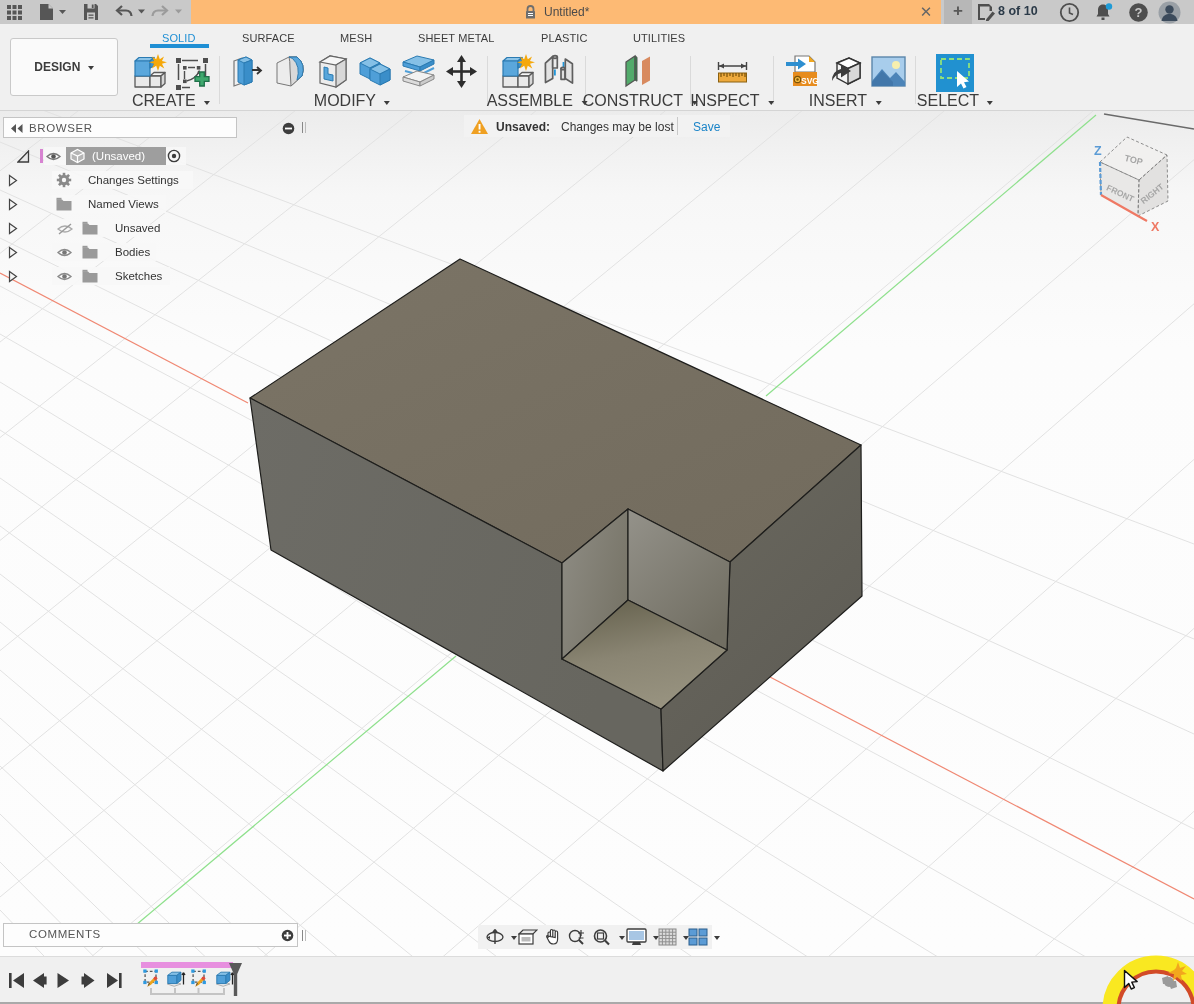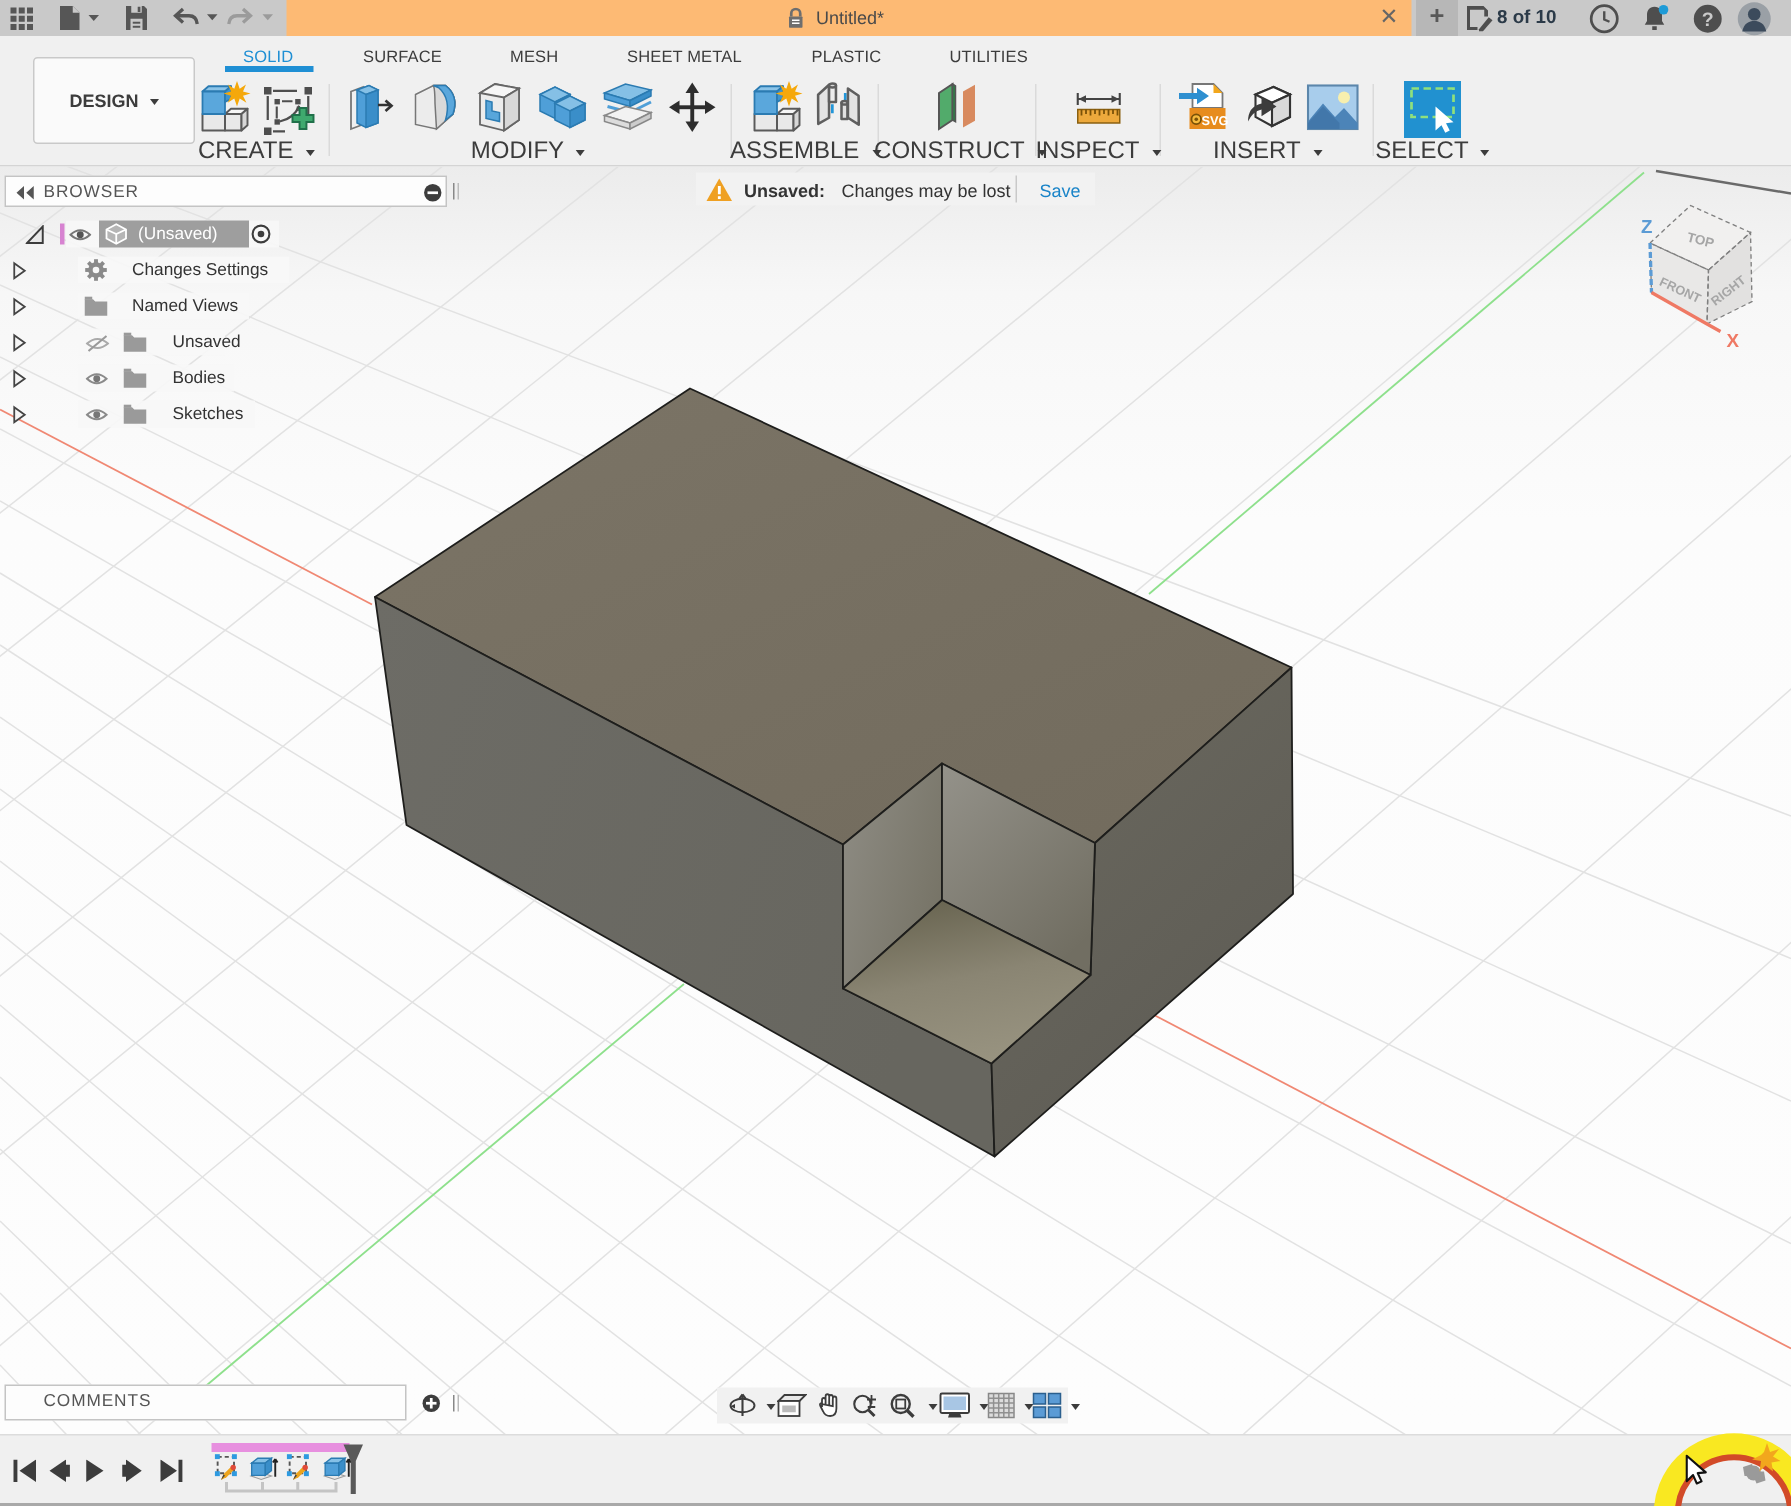--- a/index.html
+++ b/index.html
@@ -12,40 +12,40 @@
 #tabtitle { position:absolute; left:524px; top:0; height:24px; display:flex; align-items:center; font-size:12px; color:#4a4a4a; }
 #closex { position:absolute; left:918px; top:3px; width:16px; height:18px; color:#666; font-size:15px; text-align:center; line-height:18px; }
 #tright { position:absolute; left:941px; top:0; width:253px; height:24px; background:#c9c9c9; }
 #plusbtn { position:absolute; left:3px; top:0; width:28px; height:24px; background:#b7b7b7; color:#585858; font-size:17px; text-align:center; line-height:22px; font-weight:bold; }
 
 #tabbar { position:absolute; left:0; top:24px; width:1194px; height:26px; background:#f0f0f0;margin-left:16px; }
 .tlab { position:absolute; top:8px; font-size:11px; color:#3c3c3c; letter-spacing:0.1px; white-space:nowrap; }
 #solidu { position:absolute; left:134px; top:20px; width:59px; height:4px; background:#1f8fd4; }
 
 #toolbar { position:absolute; left:0; top:50px; width:1194px; height:61px; background:#f0f0f0; border-bottom:1px solid #d4d4d4; }
-#designbtn { position:absolute; left:10px; top:-12px; width:108px; height:58px; background:#fafafa; border:1px solid #c9c9c9; border-radius:3px; font-size:12px; font-weight:bold; color:#3c3c3c; text-align:center; line-height:56px;margin-left:12px; }
+#designbtn { position:absolute; left:10px; top:-12px; width:108px; height:58px; background:#fafafa; border:1px solid #c9c9c9; border-radius:3px; font-size:12px; font-weight:bold; color:#3c3c3c; text-align:center; line-height:56px; }
 .ticon { position:absolute; top:4px; }
 .tlabel { position:absolute; top:42px; transform:translateX(-50%); font-size:16px; color:#3c3c3c; white-space:nowrap; text-align:center; }
 .tsep { position:absolute; top:6px; width:1px; height:48px; background:#dadada; }
 .dd { display:inline-block; width:0; height:0; border-left:3.5px solid transparent; border-right:3.5px solid transparent; border-top:4px solid #3c3c3c; margin-left:4px; margin-bottom:1px; }
 
 #canvas { position:absolute; left:0; top:111px; width:1194px; height:845px; background:linear-gradient(#ececec, #f7f7f7 10%, #fcfcfc 28%, #fdfdfd); overflow:hidden; }
 #scene { position:absolute; left:0; top:0; }
 
-#bheader { position:absolute; left:3px; top:6px; width:295px; height:21px; background:#fdfdfd; border:1px solid #c4c4c4;text-align:center; }
+#bheader { position:absolute; left:3px; top:6px; width:234px; height:21px; background:#fdfdfd; border:1px solid #c4c4c4;text-align:center; }
 #bheader .cap, #comments .cap { position:absolute; left:25px; top:4px; font-size:11.5px; color:#555; letter-spacing:0.6px; }
 .grip { position:absolute; top:5px; width:4px; height:11px; border-left:1.5px solid #888; border-right:1px solid #bbb; }
 .brow { position:absolute; height:18px; }
 .rowbg { position:absolute; top:0; height:18px; background:rgba(247,247,247,0.93); }
 .btxt { position:absolute; top:2.5px; font-size:11.5px; color:#333; white-space:nowrap; }
 
 #toast { position:absolute; left:464px; top:4px; width:266px; height:22px; background:#f2f2f2; }
 #toast .b { position:absolute; top:4.5px; font-size:12px; color:#333; }
 
-#comments { position:absolute; left:3px; top:812px; width:268px; height:24px; background:#fdfdfd; border:1px solid #c4c4c4; }
+#comments { position:absolute; left:3px; top:812px; width:295px; height:24px; background:#fdfdfd; border:1px solid #c4c4c4; }
 #navbar { position:absolute; left:478px; top:814px; width:234px; height:24px; background:#f1f1f1; }
 
 #timeline { position:absolute; left:0; top:956px; width:1194px; height:48px; background:#f0f0f0; border-top:1px solid #dcdcdc; }
 #tlbottom { position:absolute; left:0; top:45px; width:1194px; height:2px; background:#a9a9a9; }
 #pinkbar { position:absolute; left:141px; top:5px; width:92px; height:6px; background:#e78fdf; }
 
 #ring { position:absolute; left:1090px; top:940px; z-index:30; }
 #cursor { position:absolute; left:1120px; top:966px; z-index:40; }
 .abs { position:absolute; }
 </style>

